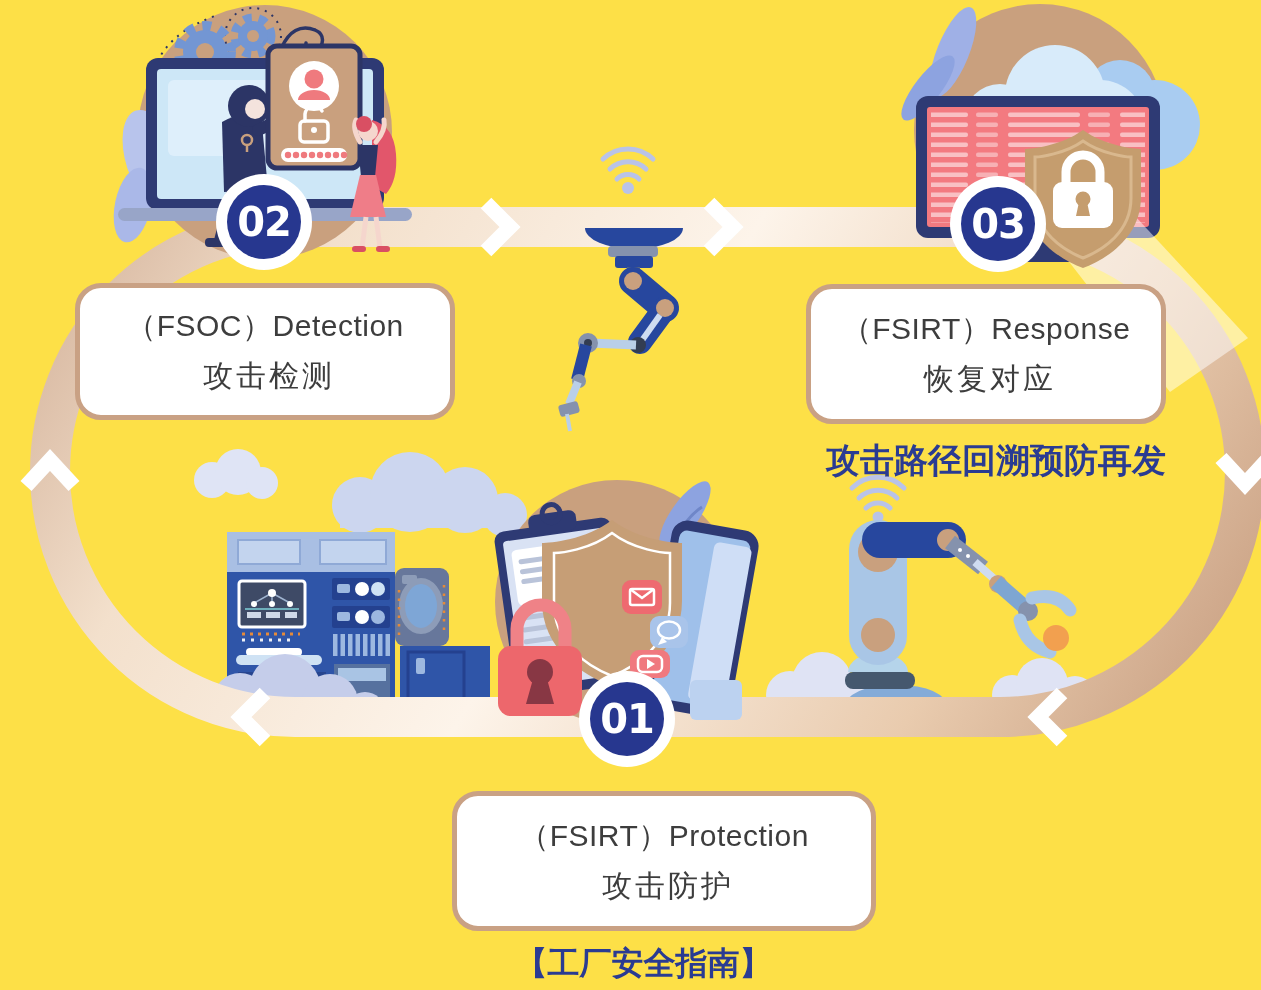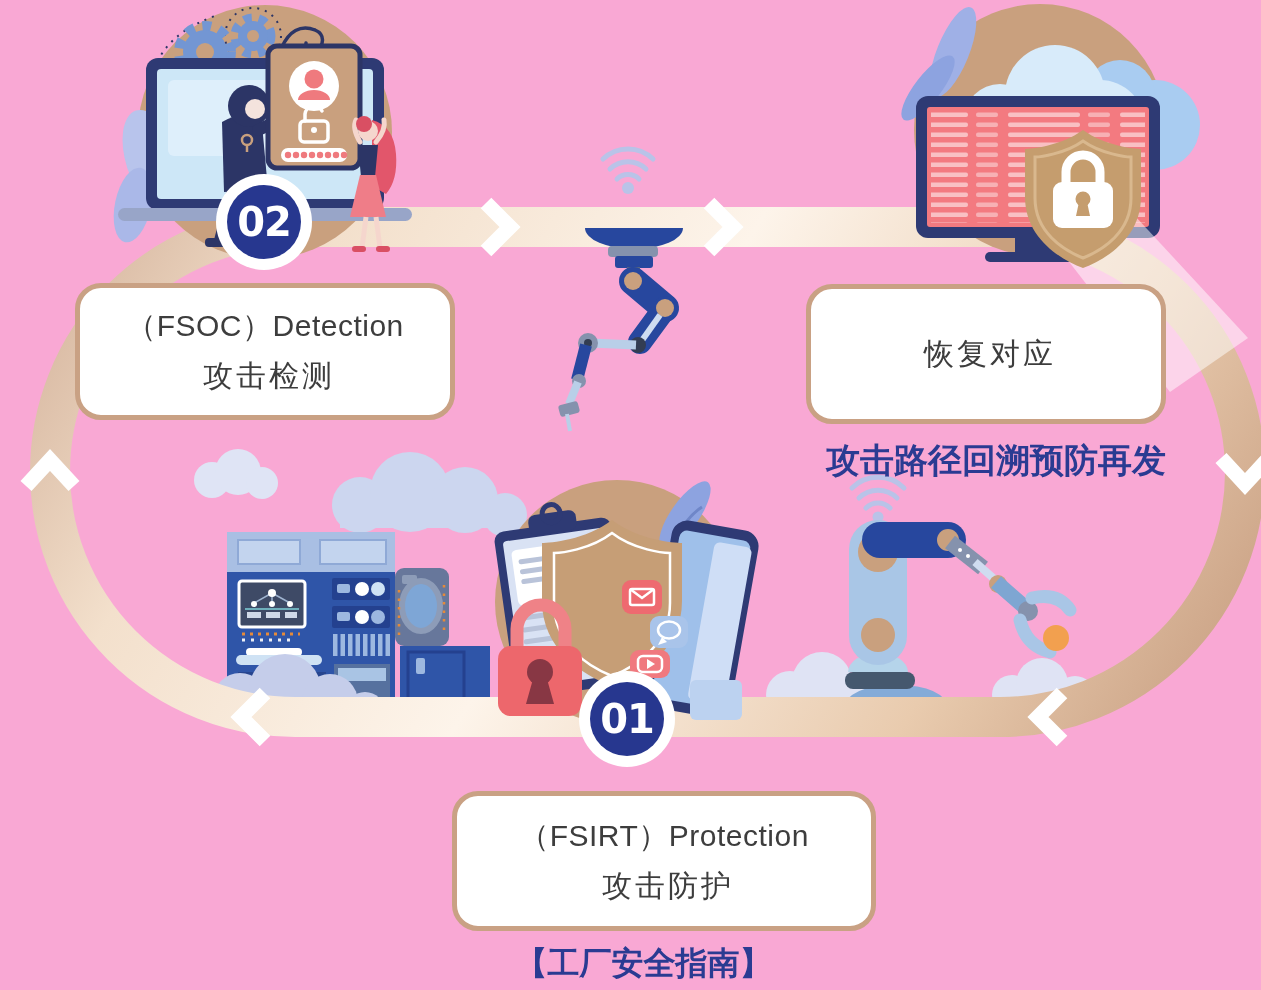--- a/index.html
+++ b/index.html
@@ -1,16 +1,16 @@
 <!DOCTYPE html>
 <html><head>
 <meta charset="utf-8">
 <style>
   html,body{margin:0;padding:0;background:#fff;}
-  .stage{position:relative;width:1261px;height:990px;overflow:hidden;background:#f9a8d4;
+  .stage{position:relative;width:1261px;height:990px;overflow:hidden;background:#fde047;
          font-family:"Liberation Sans","DejaVu Sans",sans-serif;}
   svg.scene{position:absolute;left:0;top:0;}
   .step-box{position:absolute;background:#fff;border:5px solid #c9a184;border-radius:26px;
             display:flex;flex-direction:column;align-items:center;justify-content:center;
             box-sizing:border-box;gap:9px;}
   .step-title{font-size:30px;color:#3d3d3d;font-weight:500;letter-spacing:.5px;white-space:nowrap;text-align:center;}
   .step-sub{font-size:30px;color:#3d3d3d;font-weight:500;letter-spacing:3px;white-space:nowrap;margin-left:8px;}
   .caption{position:absolute;text-align:center;font-weight:700;color:#2a3b92;white-space:nowrap;}
   #caption-response{left:796px;top:438px;width:400px;font-size:34px;}
   #caption-footer{left:446px;top:942px;width:395px;font-size:32px;}
@@ -355,29 +355,33 @@
       <rect x="498" y="646" width="84" height="70" rx="13" fill="#ed676c"></rect>
       <circle cx="540" cy="672" r="13" fill="#883744"></circle>
       <path d="M 533 679 l -7 25 h 28 l -7 -25 Z" fill="#883744"></path>
     </g>
   </g>
 </svg>
 
   <div class="badge" id="badge-02">
     <div class="badge-inner">02</div>
   </div>
+  <div class="badge" id="badge-03">
+    <div class="badge-inner">03</div>
+  </div>
   <div class="badge" id="badge-01">
     <div class="badge-inner">01</div>
   </div>
 
   <div class="step-box" id="box-detection">
     <div class="step-title">（FSOC）Detection</div>
     <div class="step-sub">攻击检测</div>
   </div>
   <div class="step-box" id="box-response">
+    <div class="step-title">（FSIRT）Response</div>
     <div class="step-sub">恢复对应</div>
   </div>
   <div class="step-box" id="box-protection">
     <div class="step-title">（FSIRT）Protection</div>
     <div class="step-sub">攻击防护</div>
   </div>
 
   <div class="caption" id="caption-response">攻击路径回溯预防再发</div>
   <div class="caption" id="caption-footer">【工厂安全指南】</div>
 </div>

